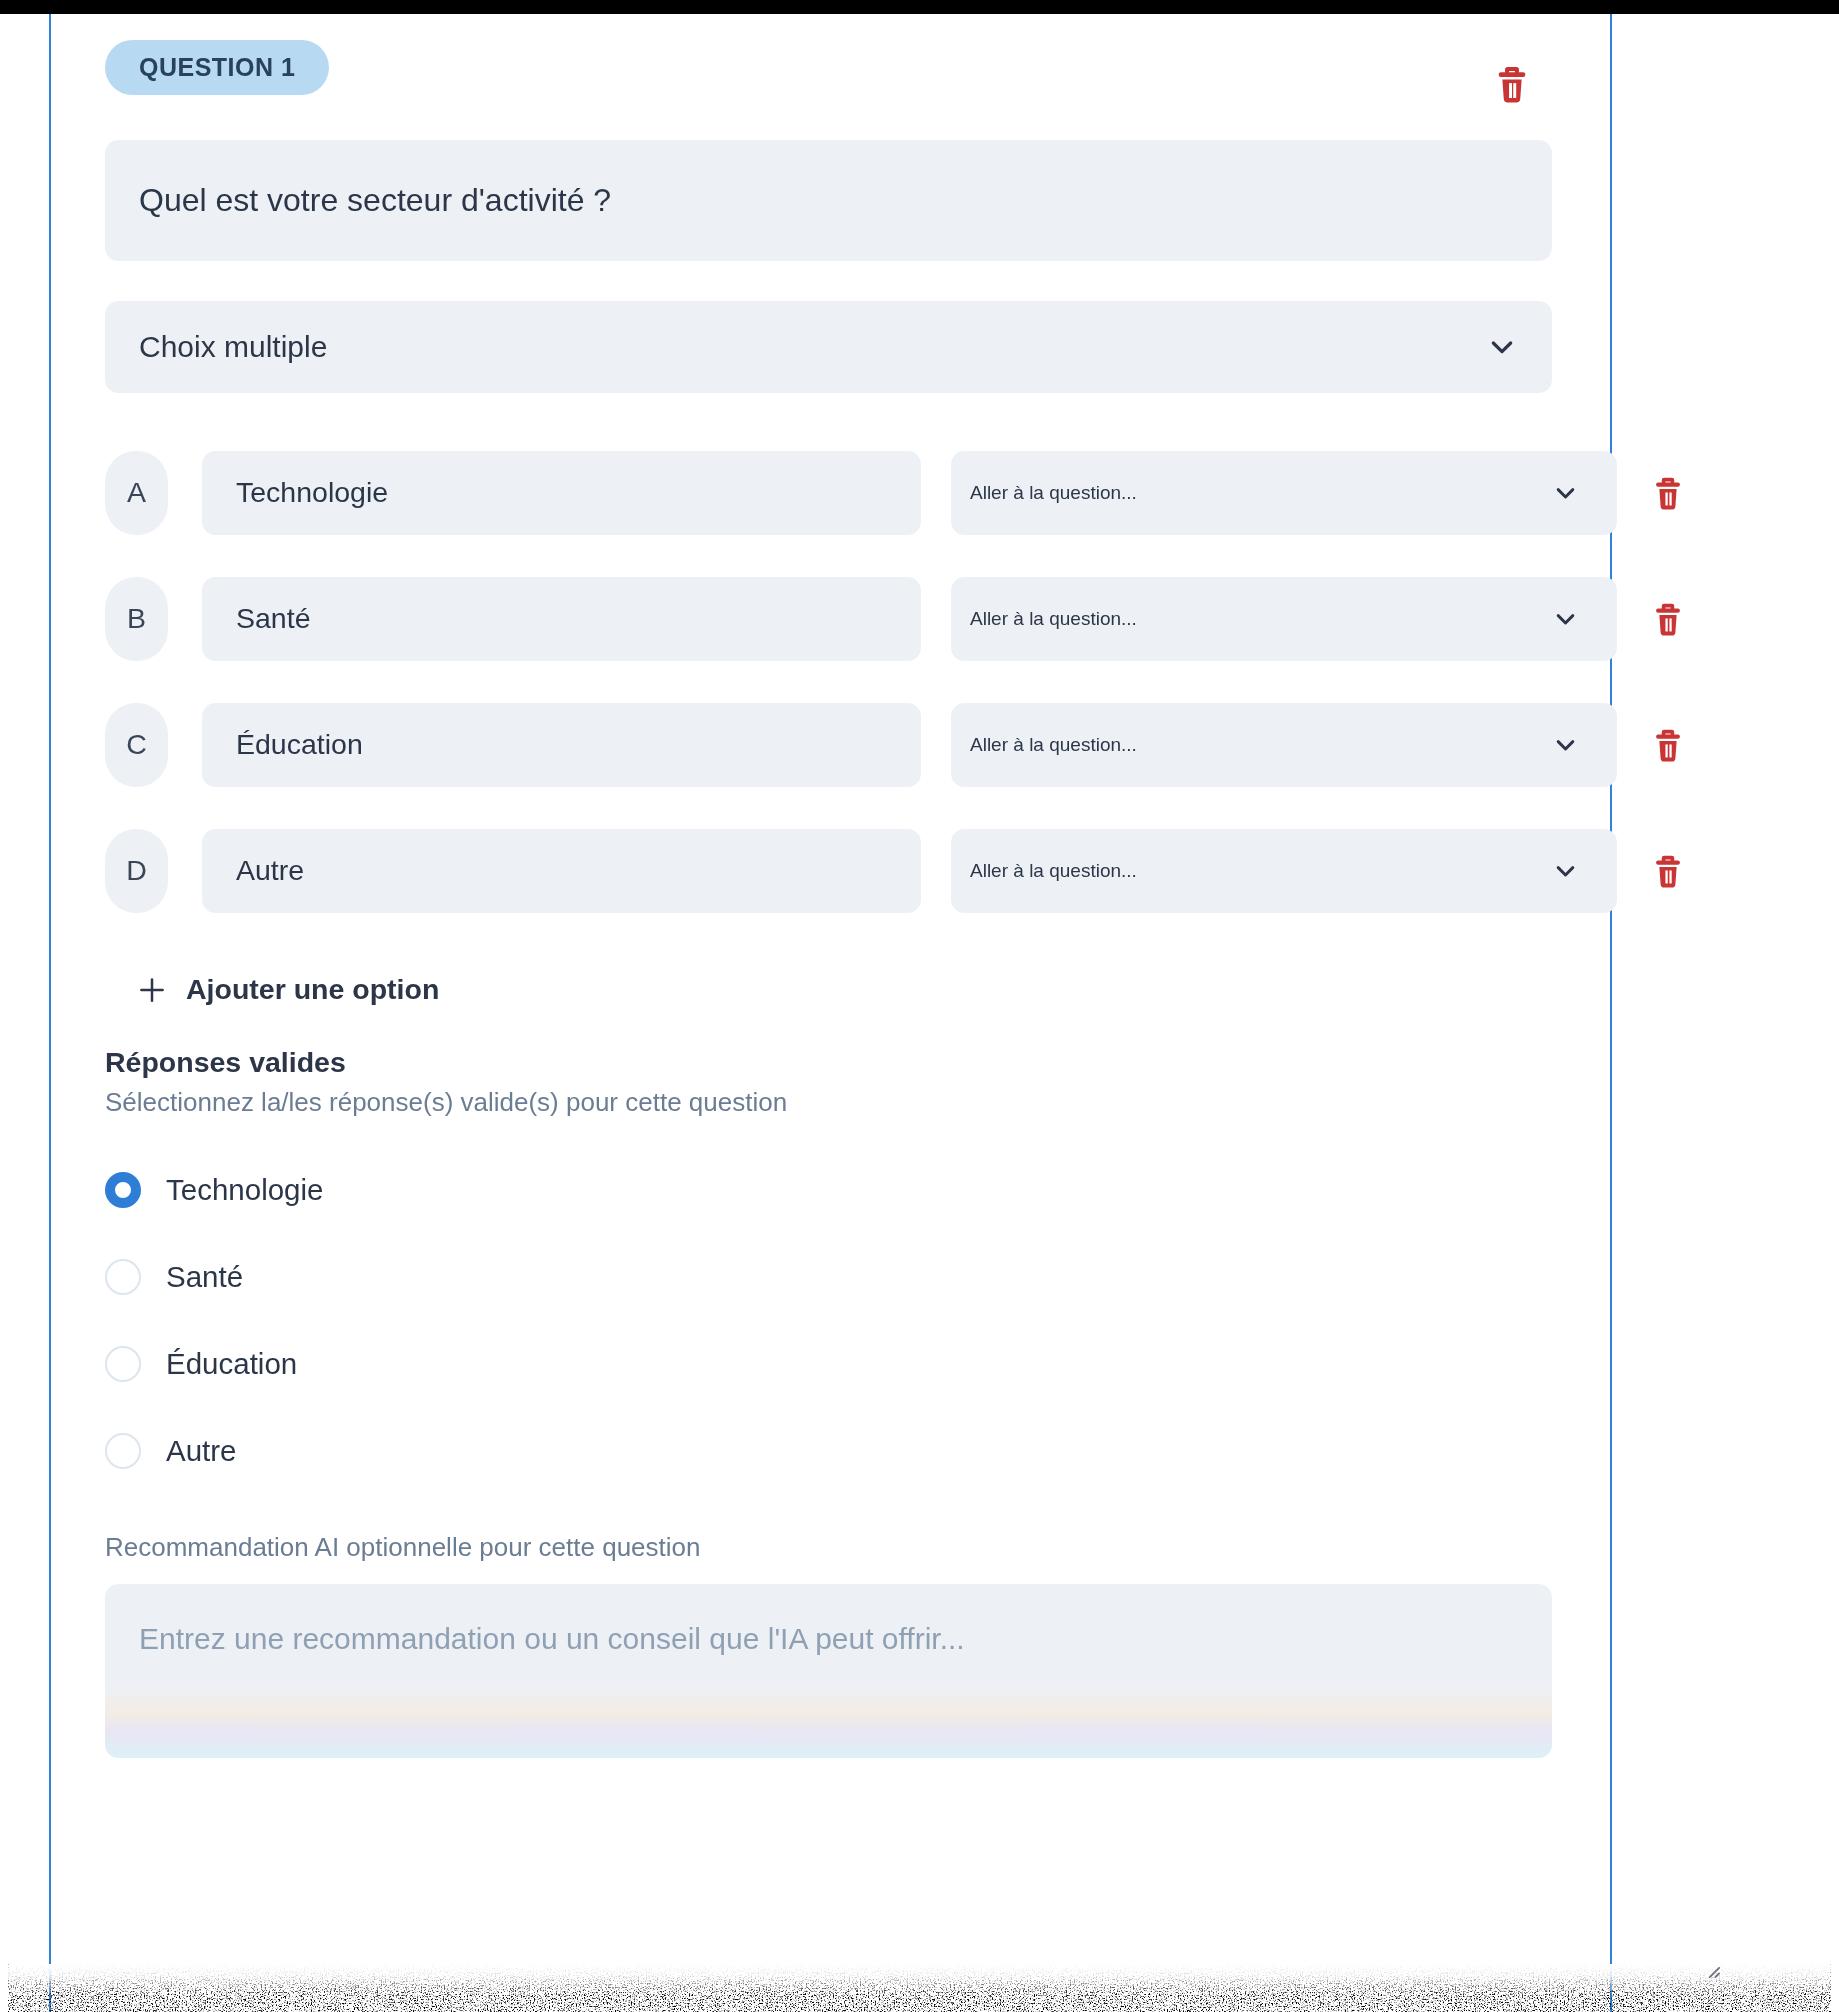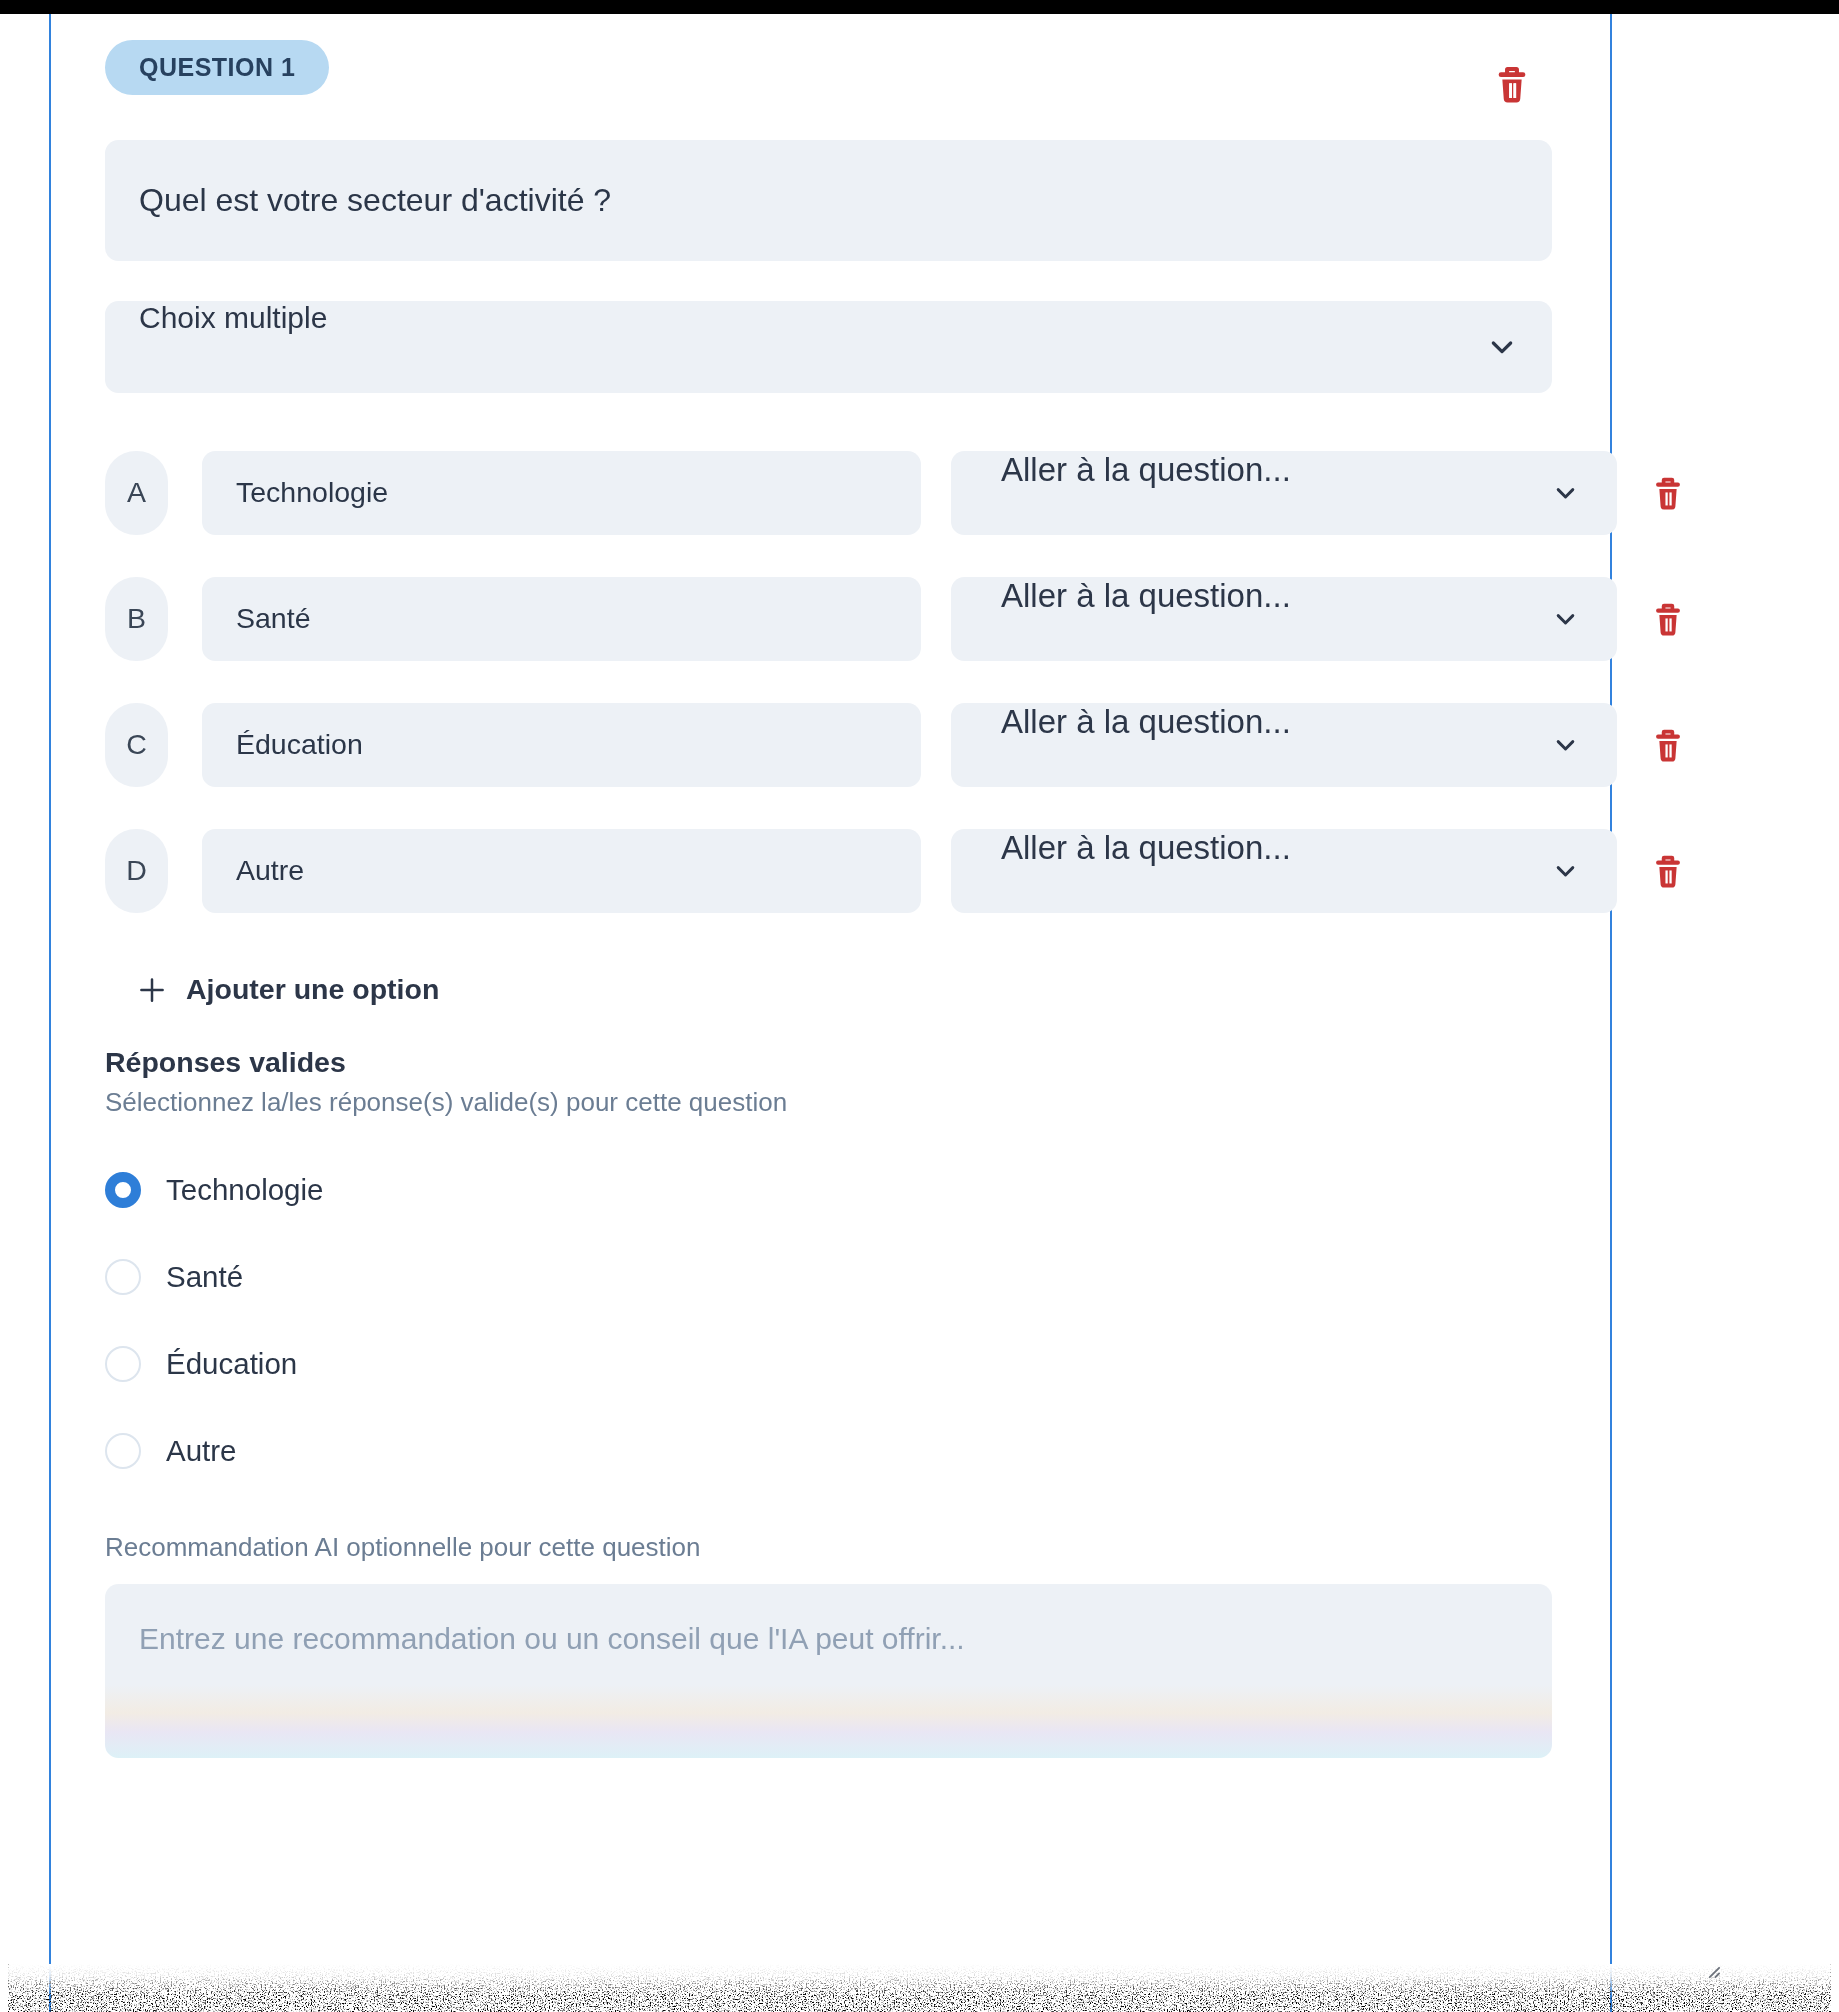--- a/index.html
+++ b/index.html
@@ -9,38 +9,38 @@
         background:#fff;border-left:2.9px solid #3282dd;border-right:2.9px solid #3282dd;
         padding:11.4px 58px 0 54px;}
   .card-head{position:relative;height:55px;margin-top:14.3px;}
   .badge{display:inline-block;height:55px;line-height:55px;padding:0 34px;border-radius:27.6px;
          background:#b7d9f2;color:#27415f;font-size:25px;font-weight:bold;letter-spacing:0.5px;}
   .icon-btn{background:none;border:none;padding:0;cursor:pointer;line-height:0;}
   .head-trash{position:absolute;top:23px;right:21px;}
   .q-input{display:block;margin-top:45px;width:100%;box-sizing:border-box;height:121px;border:none;outline:none;
            background:#edf1f6;border-radius:13.3px;padding:16px 34px;font-size:32px;color:#2b3648;
            font-family:inherit;}
-  .select{position:relative;background:#edf1f6;border-radius:13.3px;display:flex;
+  .select{position:relative;background:#edf1f6;border-radius:13.3px;display:flex;align-items:center;
           cursor:pointer;}
   .main-select{margin-top:40px;height:92px;font-size:30px;padding-left:34px;}
   .main-select .chev{position:absolute;right:34px;top:50%;transform:translateY(-50%);}
   .toggle-row{position:relative;margin-top:54px;height:74px;}
   .lbl{font-size:28.5px;font-weight:600;line-height:36px;color:#2c3648;}
   .sub{font-size:26px;line-height:32px;color:#6b7d93;margin-top:5.7px;}
   .toggle{position:absolute;left:902px;top:19px;width:78px;height:49px;border-radius:25px;
           background:#ccd5e1;cursor:pointer;}
   .knob{position:absolute;left:3.8px;top:3.8px;width:41px;height:41px;border-radius:50%;background:#fff;}
   .options{margin-top:58px;}
   .opt-row{display:flex;align-items:center;height:84px;margin-bottom:42px;}
   .letter{width:63px;height:84px;border-radius:31px;background:#edf1f6;color:#3a4656;
           display:flex;align-items:center;justify-content:center;font-size:28.5px;flex:none;}
   .opt-input{width:719px;box-sizing:border-box;height:84px;margin-left:34px;border:none;outline:none;
              background:#edf1f6;border-radius:13.3px;padding:0 34px;font-size:28.5px;color:#2b3648;
              font-family:inherit;flex:none;}
-  .opt-select{width:666px;height:84px;margin-left:30px;font-size:33px;padding-left:50px;flex:none;
+  .opt-select{width:666px;height:84px;margin-left:30px;font-size:19px;padding-left:19px;flex:none;
               box-sizing:border-box;}
   .opt-select .chev{position:absolute;right:38px;top:50%;transform:translateY(-50%);}
   .opt-trash{margin-left:34px;}
   .add-option{display:flex;align-items:center;margin-top:53px;height:48px;background:none;border:none;
               padding:0 0 0 32px;cursor:pointer;font-family:inherit;}
   .add-option span{font-size:28.5px;font-weight:bold;color:#2c3648;margin-left:19px;}
   .section-valid{margin-top:30px;}
   .section-reco{margin-top:57px;}
   .section-reco .sub{margin-top:3px;}
   .radios{margin-top:49px;}

